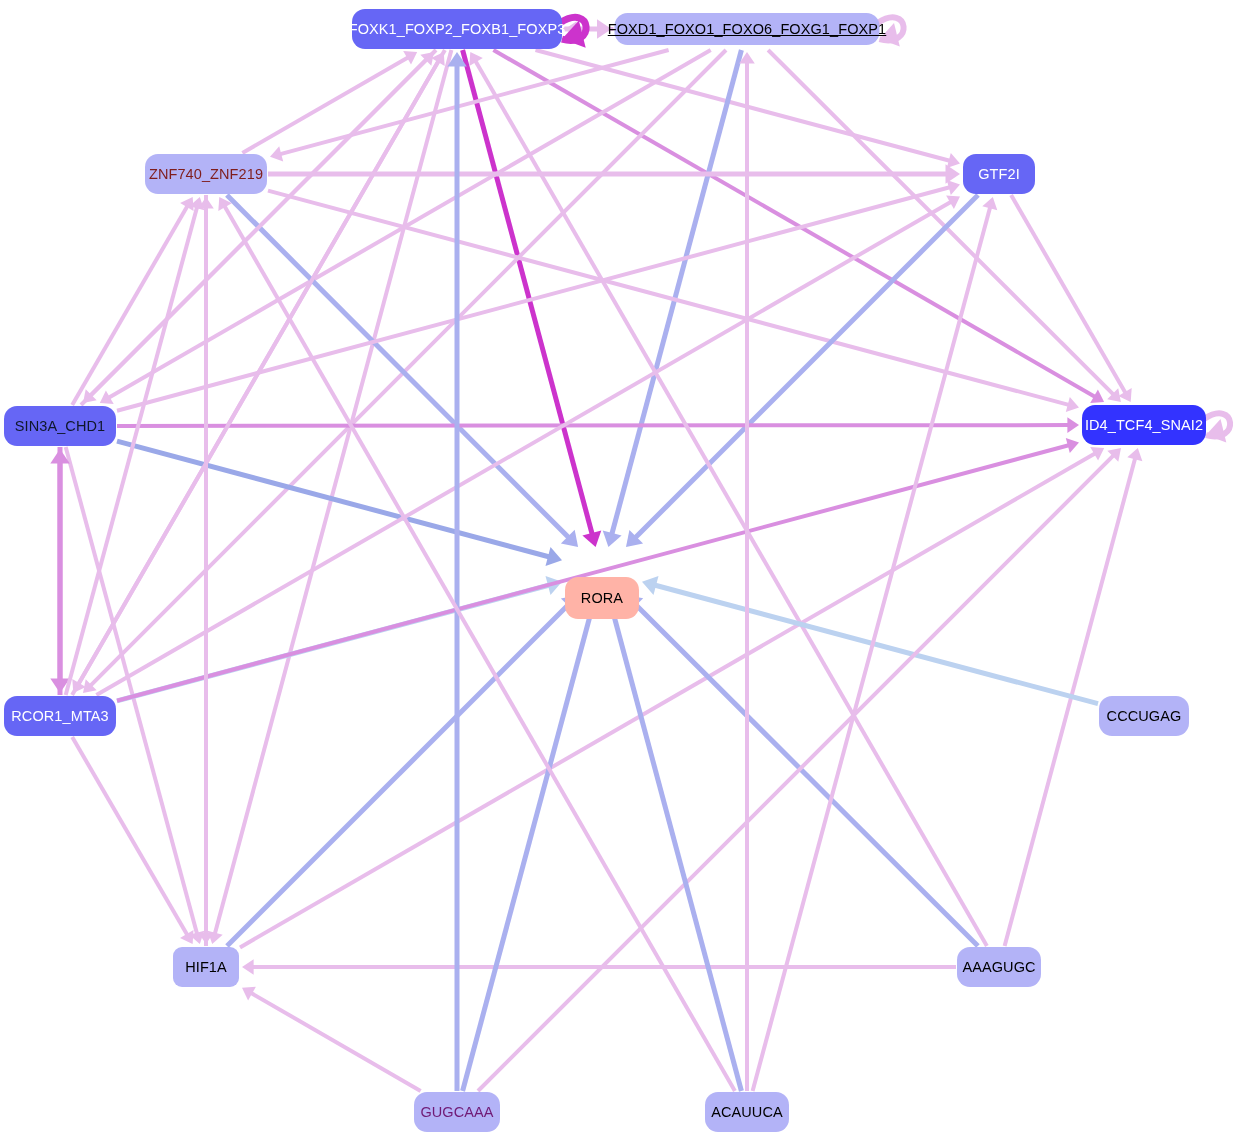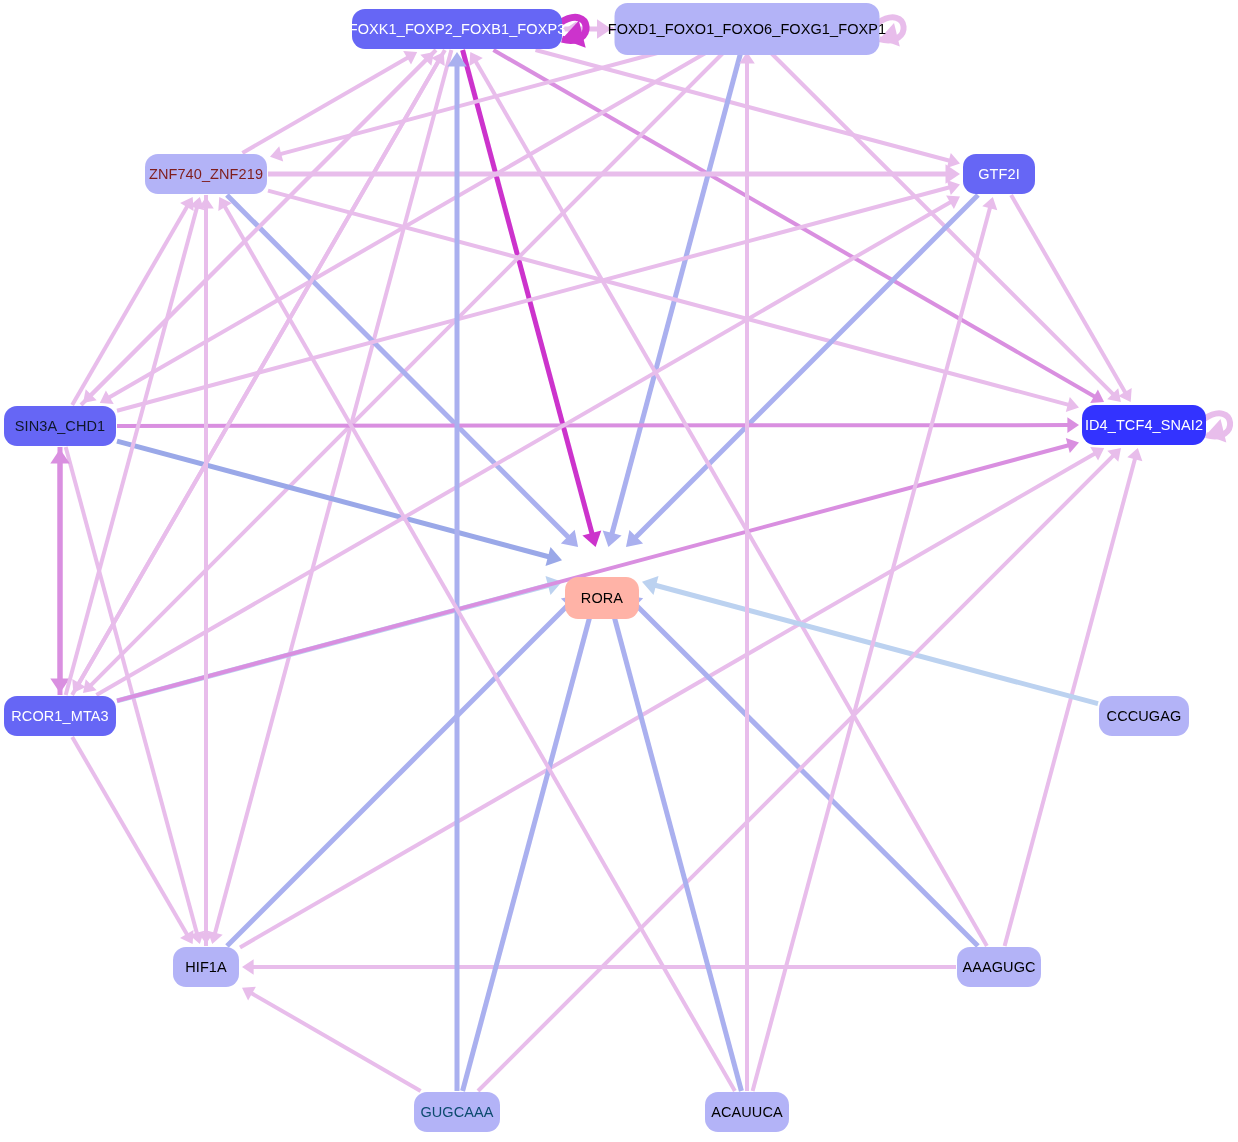--- a/index.html
+++ b/index.html
@@ -165,21 +165,21 @@
       <polygon points="562.0,39.1 578.9,20.4 585.7,47.7" fill="#cc33cc"></polygon>
       <path d="M 877.5 23 C 909.8 1.75 914.05 48.5 879.5 39.15" fill="none" stroke="#e8bdeb" stroke-width="6" stroke-linecap="butt"></path>
       <polygon points="879.5,39.1 894.0,23.1 899.8,46.5" fill="#e8bdeb"></polygon>
       <path d="M 1204 419 C 1236.3 397.75 1240.55 444.5 1206 435.15" fill="none" stroke="#e8bdeb" stroke-width="6" stroke-linecap="butt"></path>
       <polygon points="1206.0,435.1 1220.5,419.1 1226.3,442.5" fill="#e8bdeb"></polygon>
     </svg>
   <div id="node-layer">
       <div class="node" style="left: 457px; top: 29px; width: 210px; height: 40px; background: rgb(102, 102, 245); color: rgb(255, 255, 255);">
         <span class="node-label">FOXK1_FOXP2_FOXB1_FOXP3</span>
       </div>
-      <div class="node" style="left: 747px; top: 29px; width: 265px; height: 52px; background: rgb(179, 179, 247); color: rgb(0, 0, 0);">
+      <div class="node" style="left: 747px; top: 29px; width: 265px; height: 32px; background: rgb(179, 179, 247); color: rgb(0, 0, 0); text-decoration: underline;">
         <span class="node-label">FOXD1_FOXO1_FOXO6_FOXG1_FOXP1</span>
       </div>
       <div class="node" style="left: 206px; top: 174px; width: 122px; height: 40px; background: rgb(179, 179, 247); color: #7f1d1d;">
         <span class="node-label">ZNF740_ZNF219</span>
       </div>
       <div class="node" style="left: 999px; top: 174px; width: 72px; height: 40px; background: rgb(102, 102, 245); color: rgb(255, 255, 255);">
         <span class="node-label">GTF2I</span>
       </div>
       <div class="node" style="left: 60px; top: 426px; width: 112px; height: 40px; background: rgb(102, 102, 245); color: #0f172a;">
         <span class="node-label">SIN3A_CHD1</span>
@@ -189,26 +189,26 @@
       </div>
       <div class="node" style="left: 602px; top: 571px; width: 74px; height: 42px; background: rgb(255, 179, 167); color: rgb(0, 0, 0); margin-top: 27px;">
         <span class="node-label">RORA</span>
       </div>
       <div class="node" style="left: 60px; top: 716px; width: 112px; height: 40px; background: rgb(102, 102, 245); color: rgb(255, 255, 255);">
         <span class="node-label">RCOR1_MTA3</span>
       </div>
       <div class="node" style="left: 1144px; top: 716px; width: 90px; height: 40px; background: rgb(179, 179, 247); color: rgb(0, 0, 0);">
         <span class="node-label">CCCUGAG</span>
       </div>
-      <div class="node" style="left: 206px; top: 967px; width: 66px; height: 40px; background: rgb(179, 179, 247); color: rgb(0, 0, 0);">
+      <div class="node" style="left: 206px; top: 967px; width: 66px; height: 40px; background: rgb(179, 179, 247); color: rgb(0, 0, 0); border-radius: 9px;">
         <span class="node-label">HIF1A</span>
       </div>
       <div class="node" style="left: 999px; top: 967px; width: 84px; height: 40px; background: rgb(179, 179, 247); color: rgb(0, 0, 0);">
         <span class="node-label">AAAGUGC</span>
       </div>
-      <div class="node" style="left: 457px; top: 1112px; width: 86px; height: 40px; background: rgb(179, 179, 247); color: #0c4a6e;">
+      <div class="node" style="left: 457px; top: 1112px; width: 86px; height: 40px; background: rgb(179, 179, 247); color: #701a75;">
         <span class="node-label">GUGCAAA</span>
       </div>
       <div class="node" style="left: 747px; top: 1112px; width: 84px; height: 40px; background: rgb(179, 179, 247); color: rgb(0, 0, 0);">
         <span class="node-label">ACAUUCA</span>
       </div>
     </div>
 </div>
 
 </body></html>

